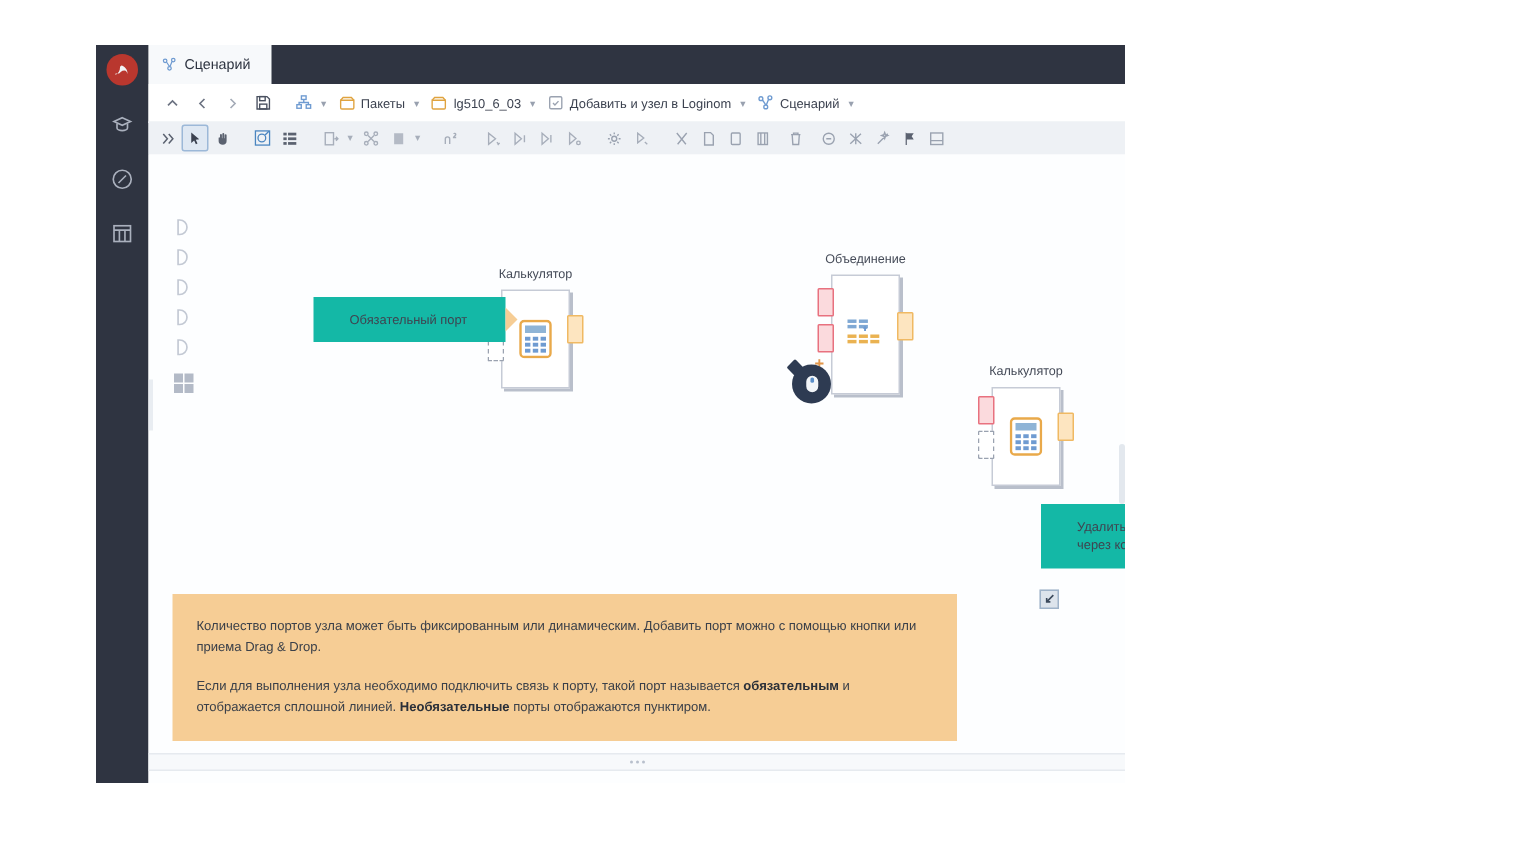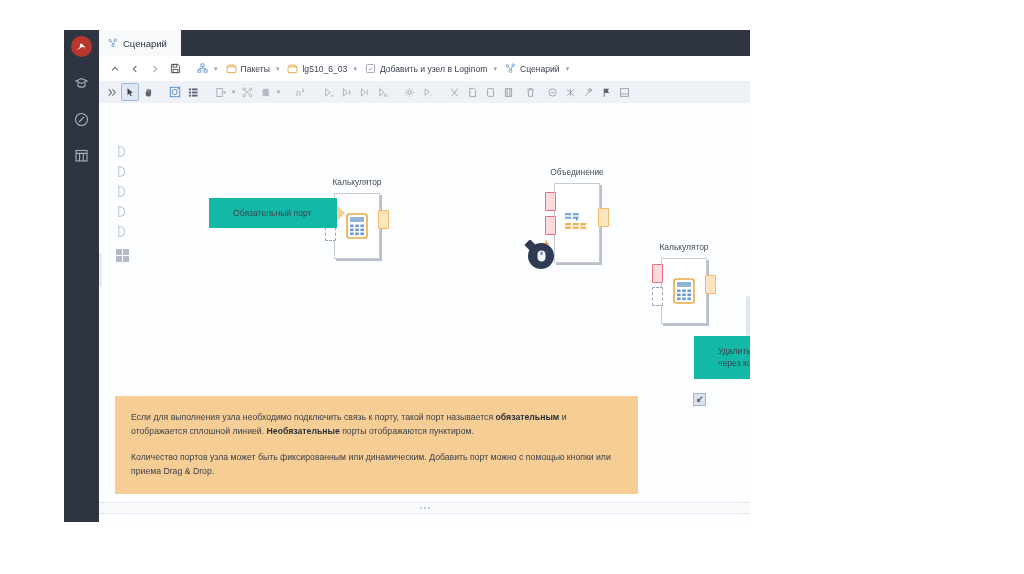--- a/index.html
+++ b/index.html
@@ -557,22 +557,22 @@
       <div>через контекстное меню</div>
 
     </div>
 
     <div class="infopanel">
       <span class="panel-btn">
         <svg width="8" height="8" viewBox="0 0 9 9" fill="none" stroke="#3c4a5c" stroke-width="1.2">
               <path d="M7 2 2 7M2 4.2V7h2.8"></path>
             </svg>
       </span>
+      <p>Количество портов узла может быть фиксированным или динамическим. Добавить порт можно с помощью кнопки или приема Drag &amp; Drop.</p>
       <p><span>Если для выполнения узла необходимо подключить связь к порту, такой порт называется </span><b>обязательным</b><span> и отображается сплошной линией. </span><b>Необязательные</b><span> порты отображаются пунктиром.</span></p>
-      <p>Количество портов узла может быть фиксированным или динамическим. Добавить порт можно с помощью кнопки или приема Drag &amp; Drop.</p>
     </div>
 
     <div class="vscroll">
       <div class="vthumb"></div>
     </div>
 
     <div class="splitter">
       <span class="grip">
             <i></i>
             <i></i>

